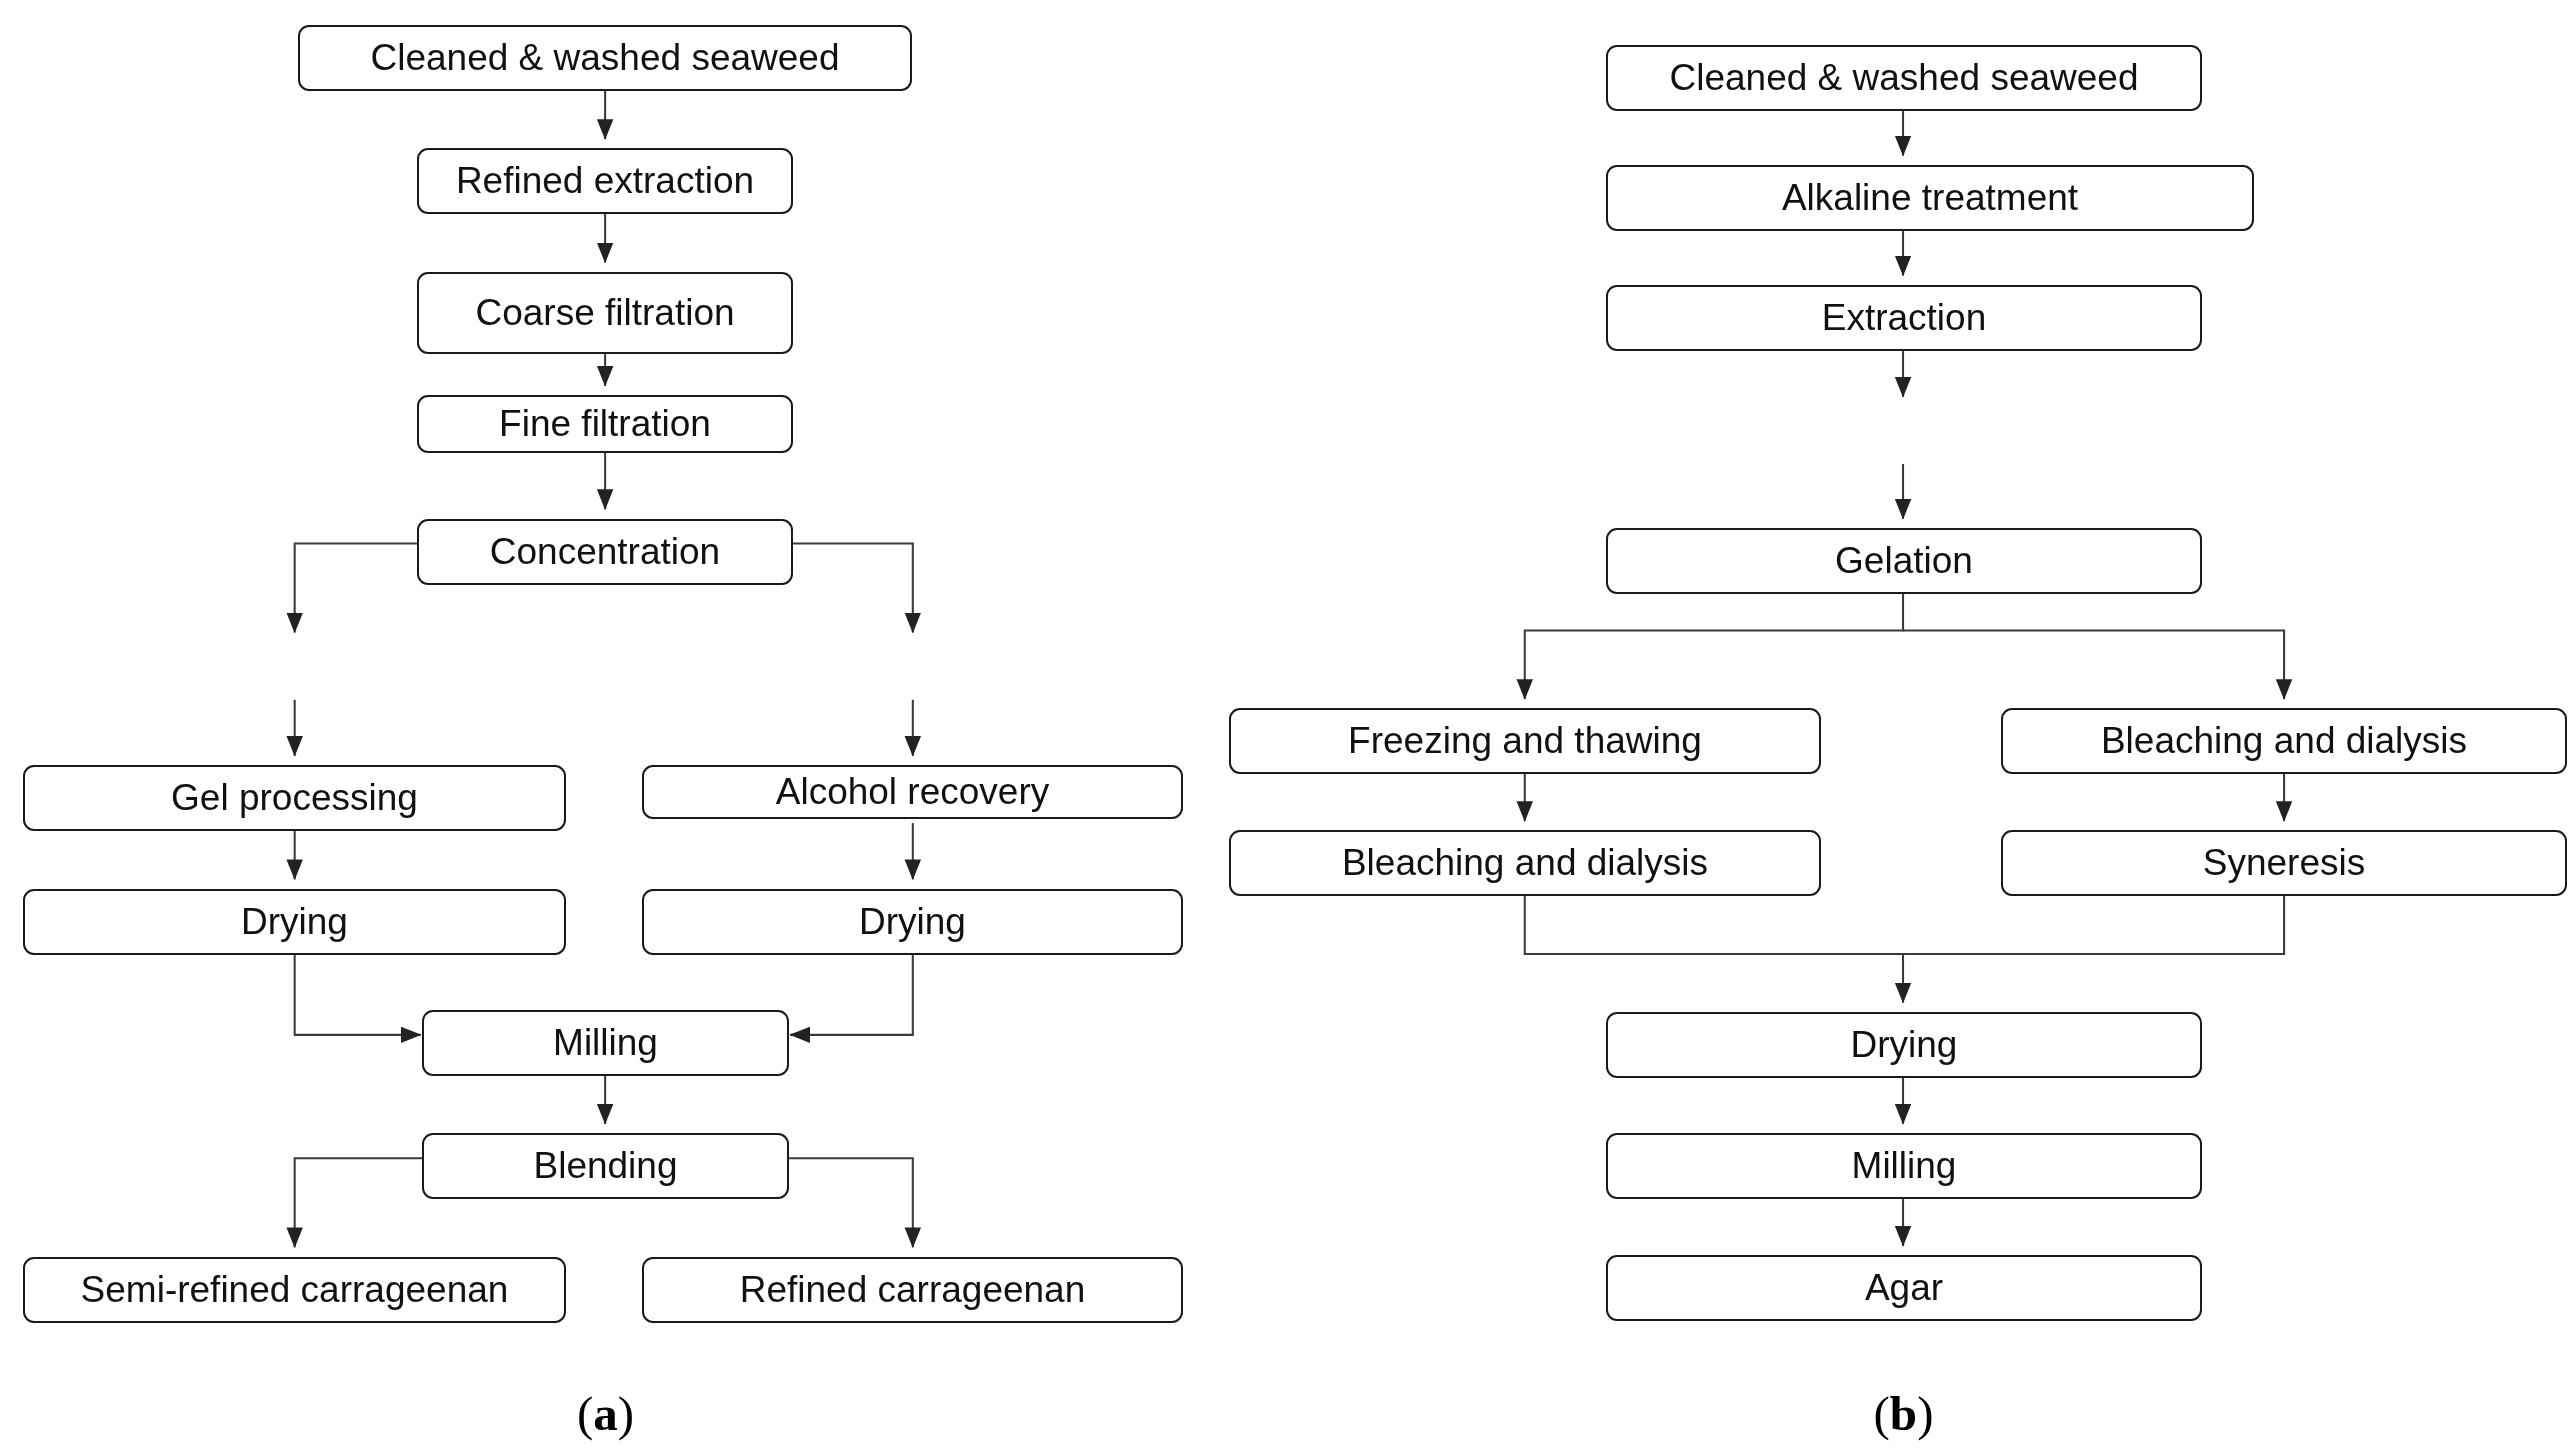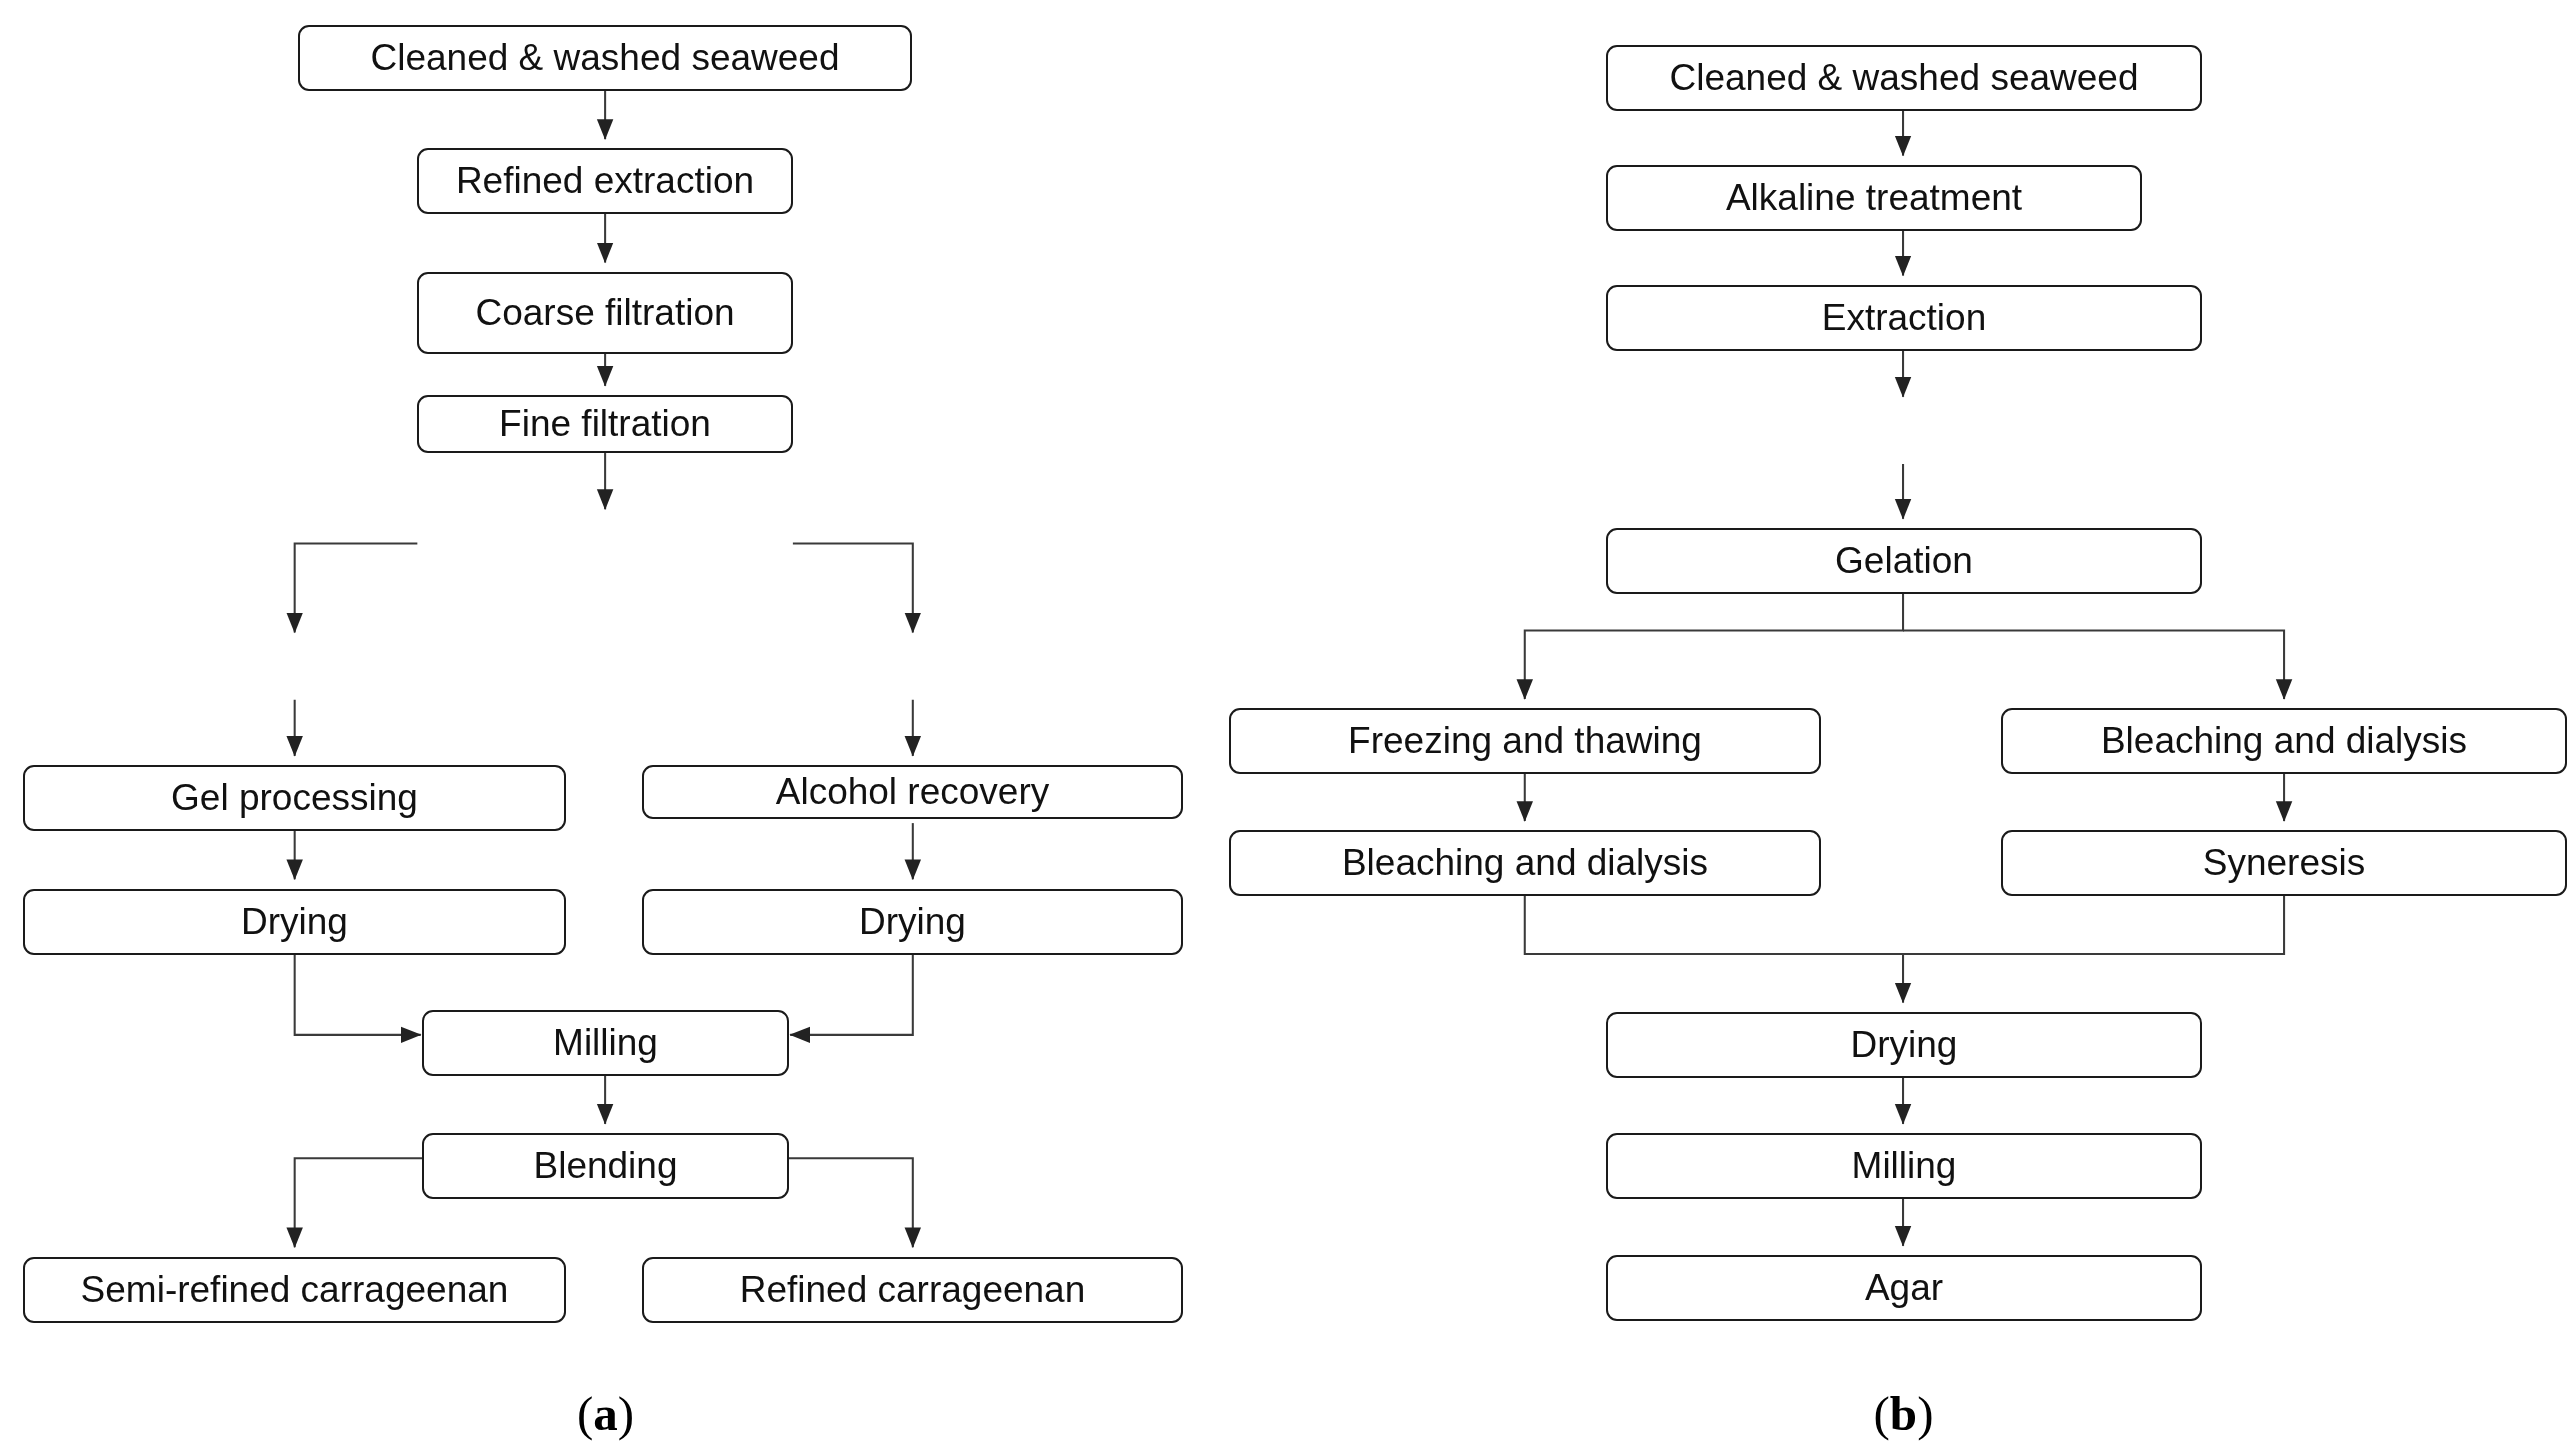--- a/index.html
+++ b/index.html
@@ -69,36 +69,37 @@
     <polyline class="conn" points="2225,1296 2225,1392 3333,1392 3333,1296"></polyline>
     <polyline class="conn" points="2777,1392 2777,1463" marker-end="url(#arrowhead)"></polyline>
     <polyline class="conn" points="2777,1561 2777,1640" marker-end="url(#arrowhead)"></polyline>
     <polyline class="conn" points="2777,1738 2777,1818" marker-end="url(#arrowhead)"></polyline>
   </svg>
 
   <div class="node" style="left:298px;top:17px;width:614px;height:66px">Cleaned &amp; washed seaweed</div>
   <div class="node" style="left:417px;top:140px;width:376px;height:66px">Refined extraction</div>
   <div class="node" style="left:417px;top:264px;width:376px;height:82px">Coarse filtration</div>
   <div class="node" style="left:417px;top:387px;width:376px;height:58px">Fine filtration</div>
+  <div class="node" style="left:417px;top:511px;width:376px;height:66px">Concentration</div>
   <div class="node" style="left:23px;top:757px;width:543px;height:66px">Gel processing</div>
   <div class="node" style="left:642px;top:757px;width:541px;height:54px">Alcohol recovery</div>
   <div class="node" style="left:23px;top:881px;width:543px;height:66px">Drying</div>
   <div class="node" style="left:642px;top:881px;width:541px;height:66px">Drying</div>
   <div class="node" style="left:422px;top:1002px;width:367px;height:66px">Milling</div>
   <div class="node" style="left:422px;top:1125px;width:367px;height:66px">Blending</div>
   <div class="node" style="left:23px;top:1249px;width:543px;height:66px">Semi-refined carrageenan</div>
   <div class="node" style="left:642px;top:1249px;width:541px;height:66px">Refined carrageenan</div>
   <div class="caption" style="left:434px;top:1381px;width:343px;height:65px">
       <span>(</span>
       <b>a</b>
       <span>)</span>
     </div>
 
   <div class="node" style="left:1606px;top:37px;width:596px;height:66px">Cleaned &amp; washed seaweed</div>
-  <div class="node" style="left:1606px;top:157px;width:536px;height:66px">Alkaline treatment</div>
+  <div class="node" style="left:1606px;top:157px;width:648px;height:66px">Alkaline treatment</div>
   <div class="node" style="left:1606px;top:277px;width:596px;height:66px">Extraction</div>
   <div class="node" style="left:1606px;top:520px;width:596px;height:66px">Gelation</div>
   <div class="node" style="left:1229px;top:700px;width:592px;height:66px">Freezing and thawing</div>
   <div class="node" style="left:2001px;top:700px;width:566px;height:66px">Bleaching and dialysis</div>
   <div class="node" style="left:1229px;top:822px;width:592px;height:66px">Bleaching and dialysis</div>
   <div class="node" style="left:2001px;top:822px;width:566px;height:66px">Syneresis</div>
   <div class="node" style="left:1606px;top:1004px;width:596px;height:66px">Drying</div>
   <div class="node" style="left:1606px;top:1125px;width:596px;height:66px">Milling</div>
   <div class="node" style="left:1606px;top:1247px;width:596px;height:66px">Agar</div>
   <div class="caption" style="left:1732px;top:1381px;width:343px;height:65px">

